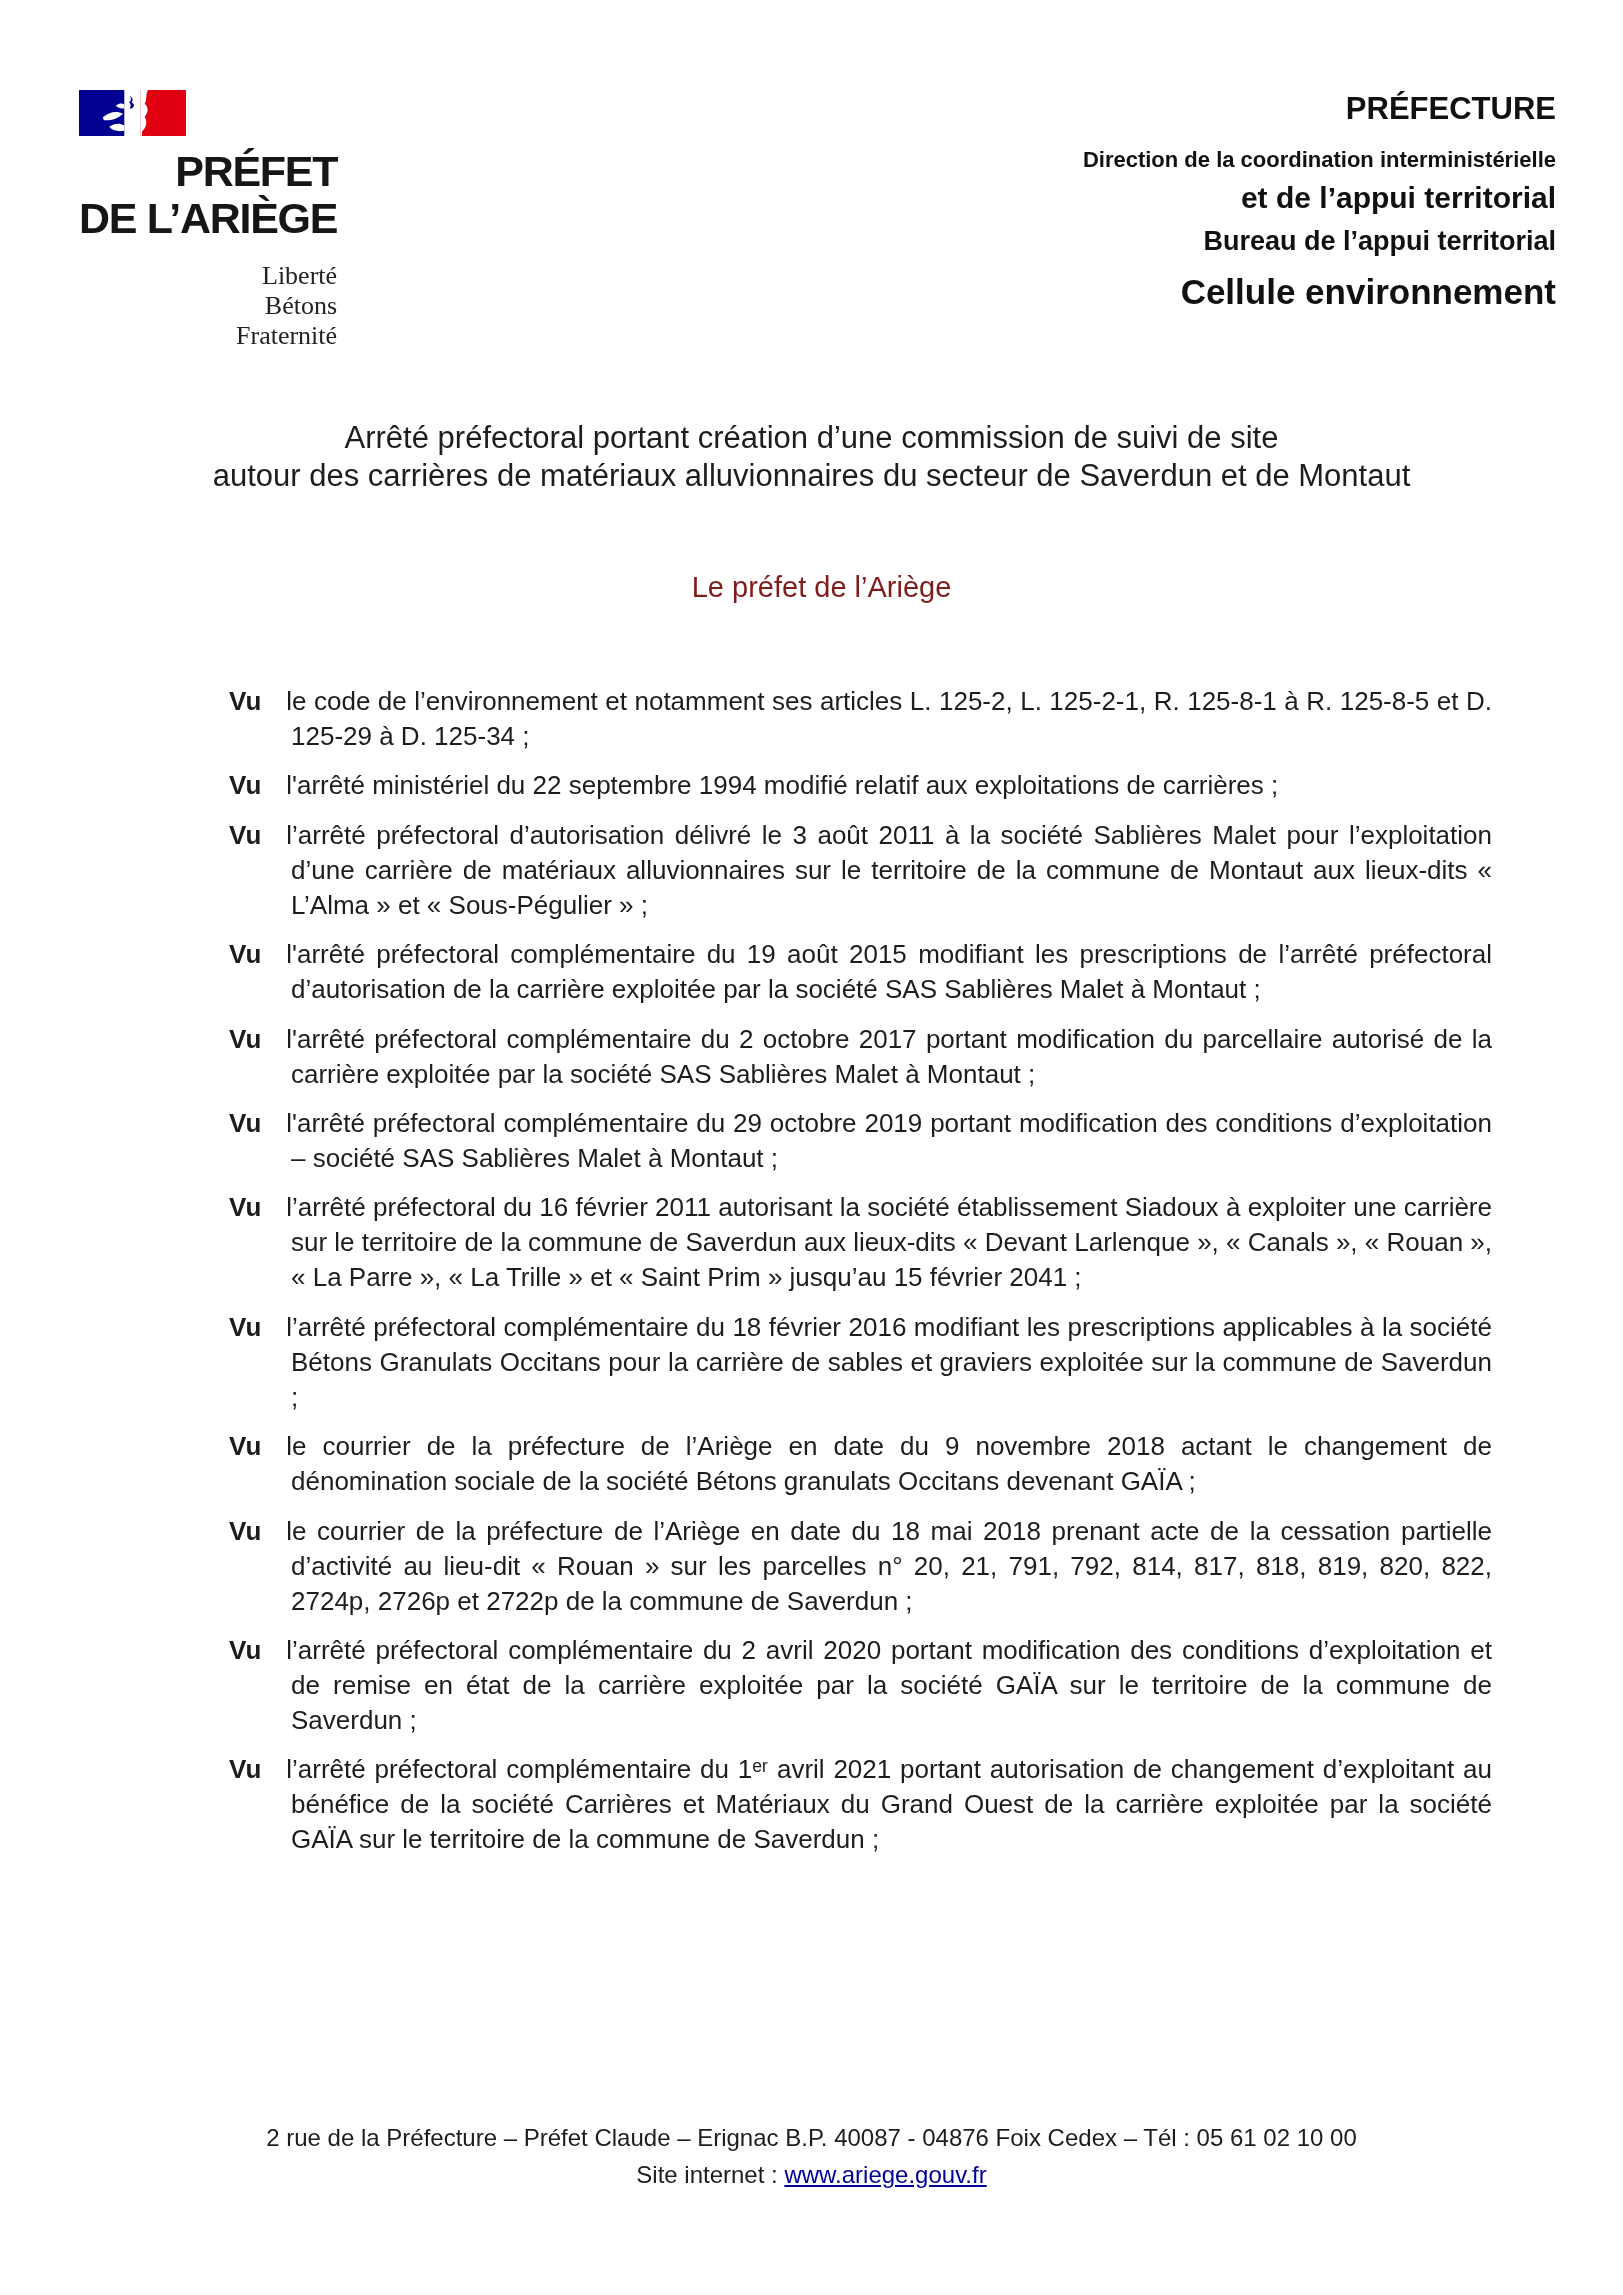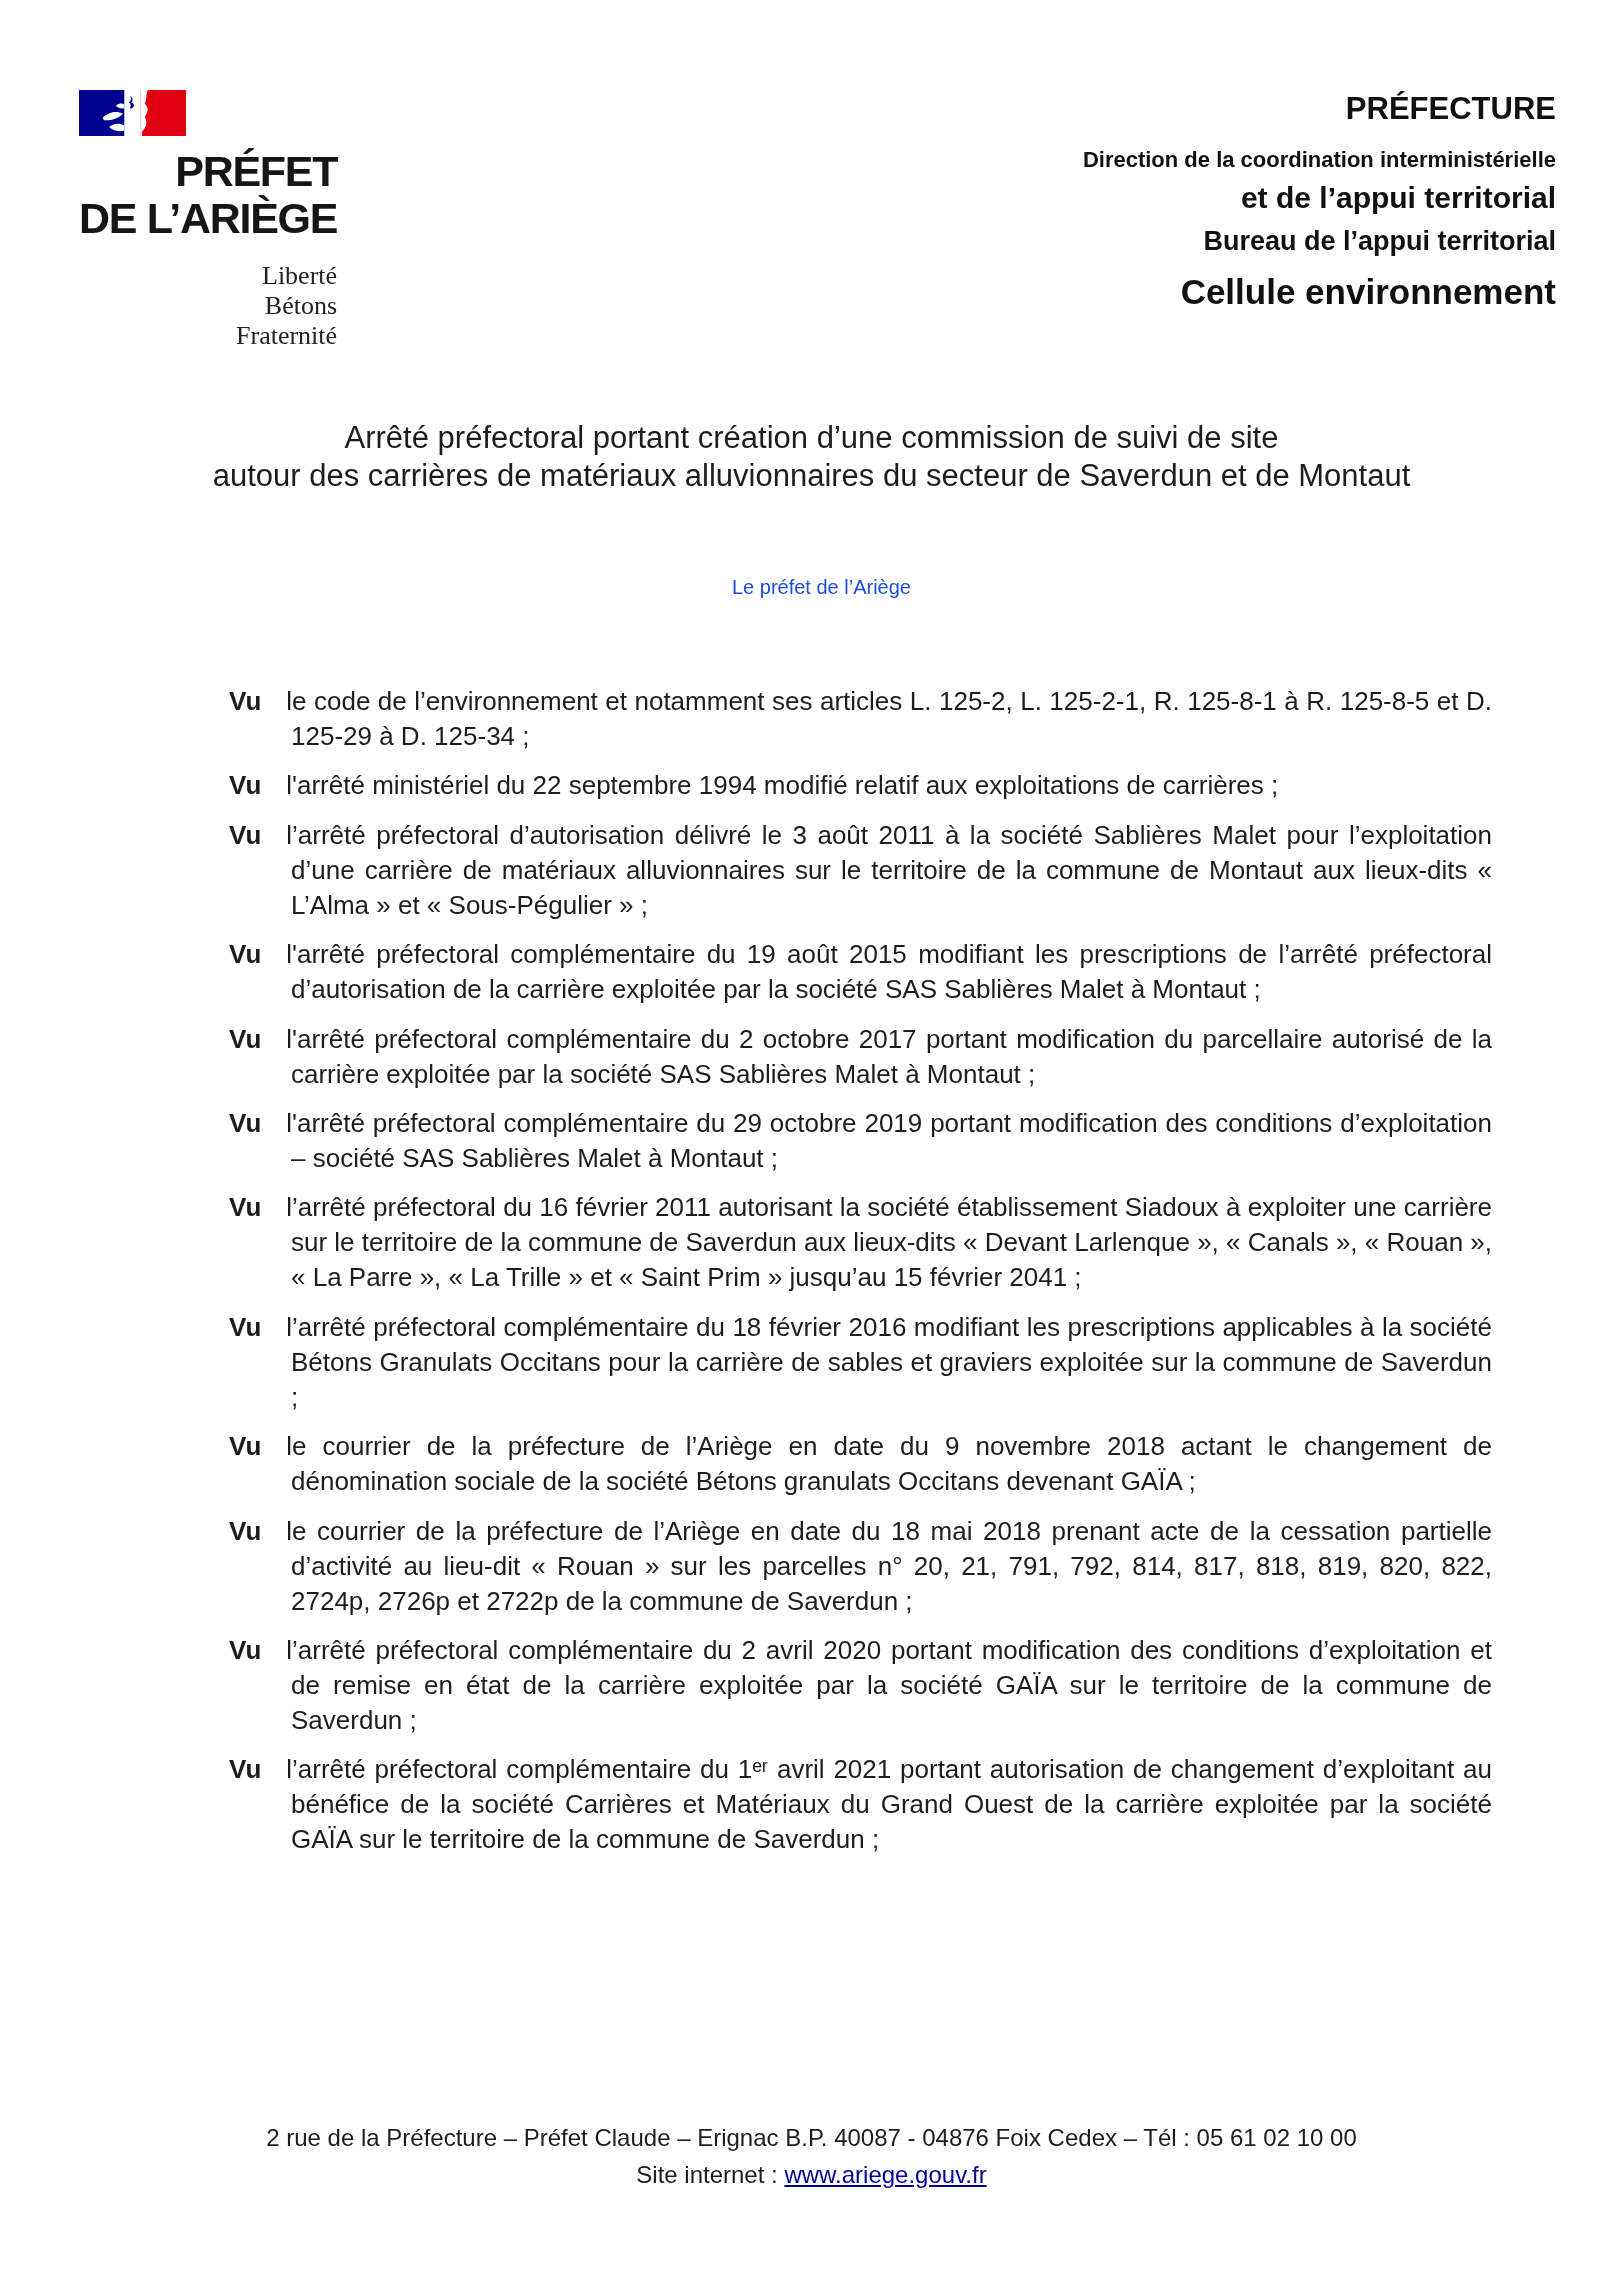--- a/index.html
+++ b/index.html
@@ -58,23 +58,23 @@
     font-size: 31px;
     line-height: 38px;
     color: #1d1d1b;
     margin-top: 12px;
   }
   .doc-subtitle {
     position: absolute;
     left: 0; right: 0;
     top: 568px;
     text-align: center;
-    font-size: 20px;
+    font-size: 29px;
     line-height: 38px;
-    color: #1d4ed8;
+    color: #7f1d1d;
     margin-left: 20px;
   }
 
   
   .vu-block {
     position: absolute;
     left: 229px;
     width: 1263px;
     top: 684px;
     font-size: 26px;

